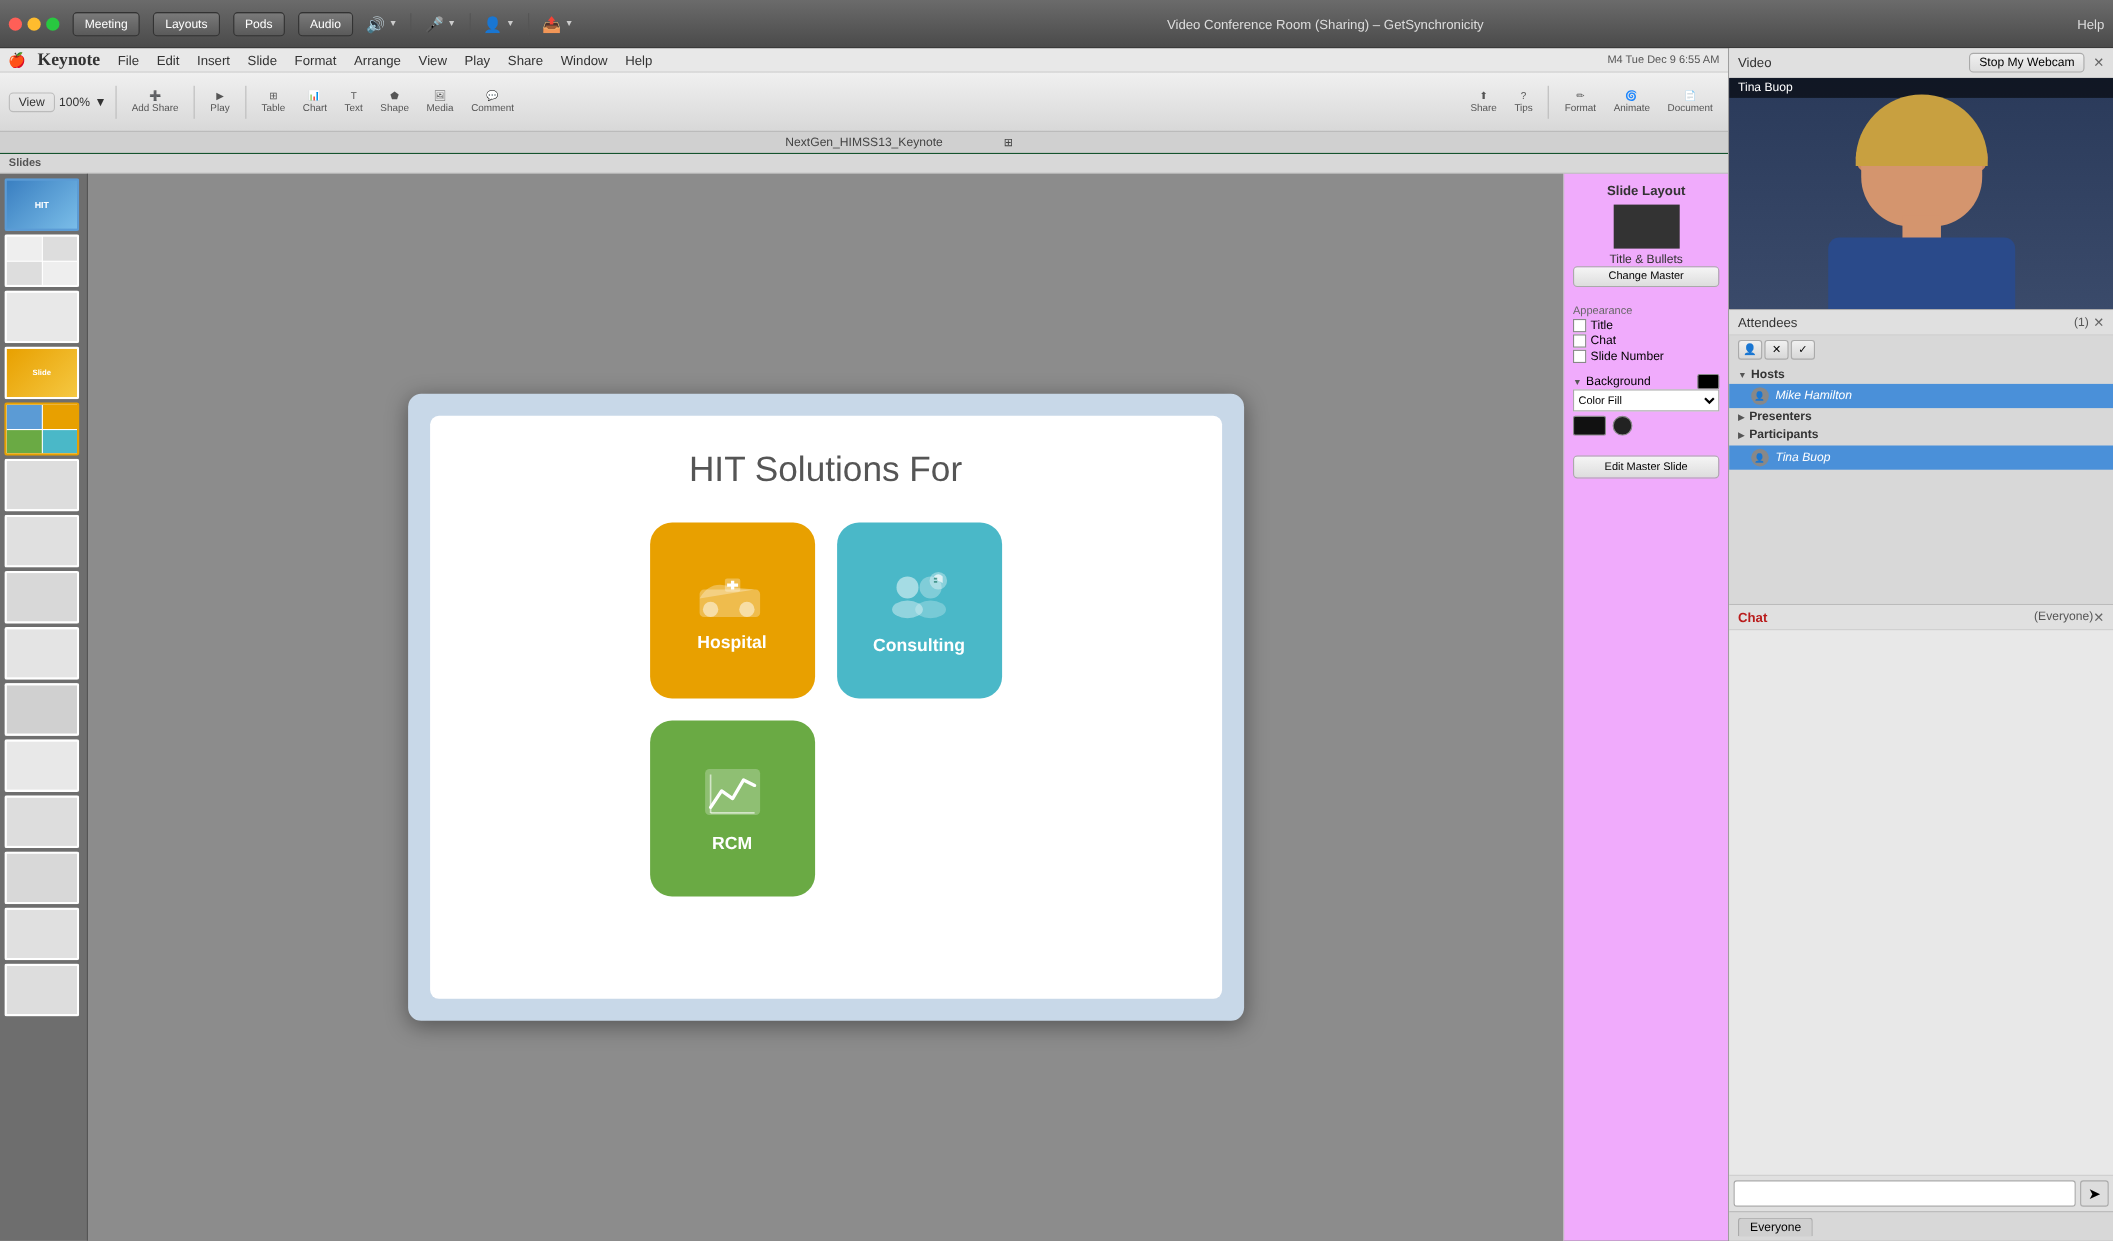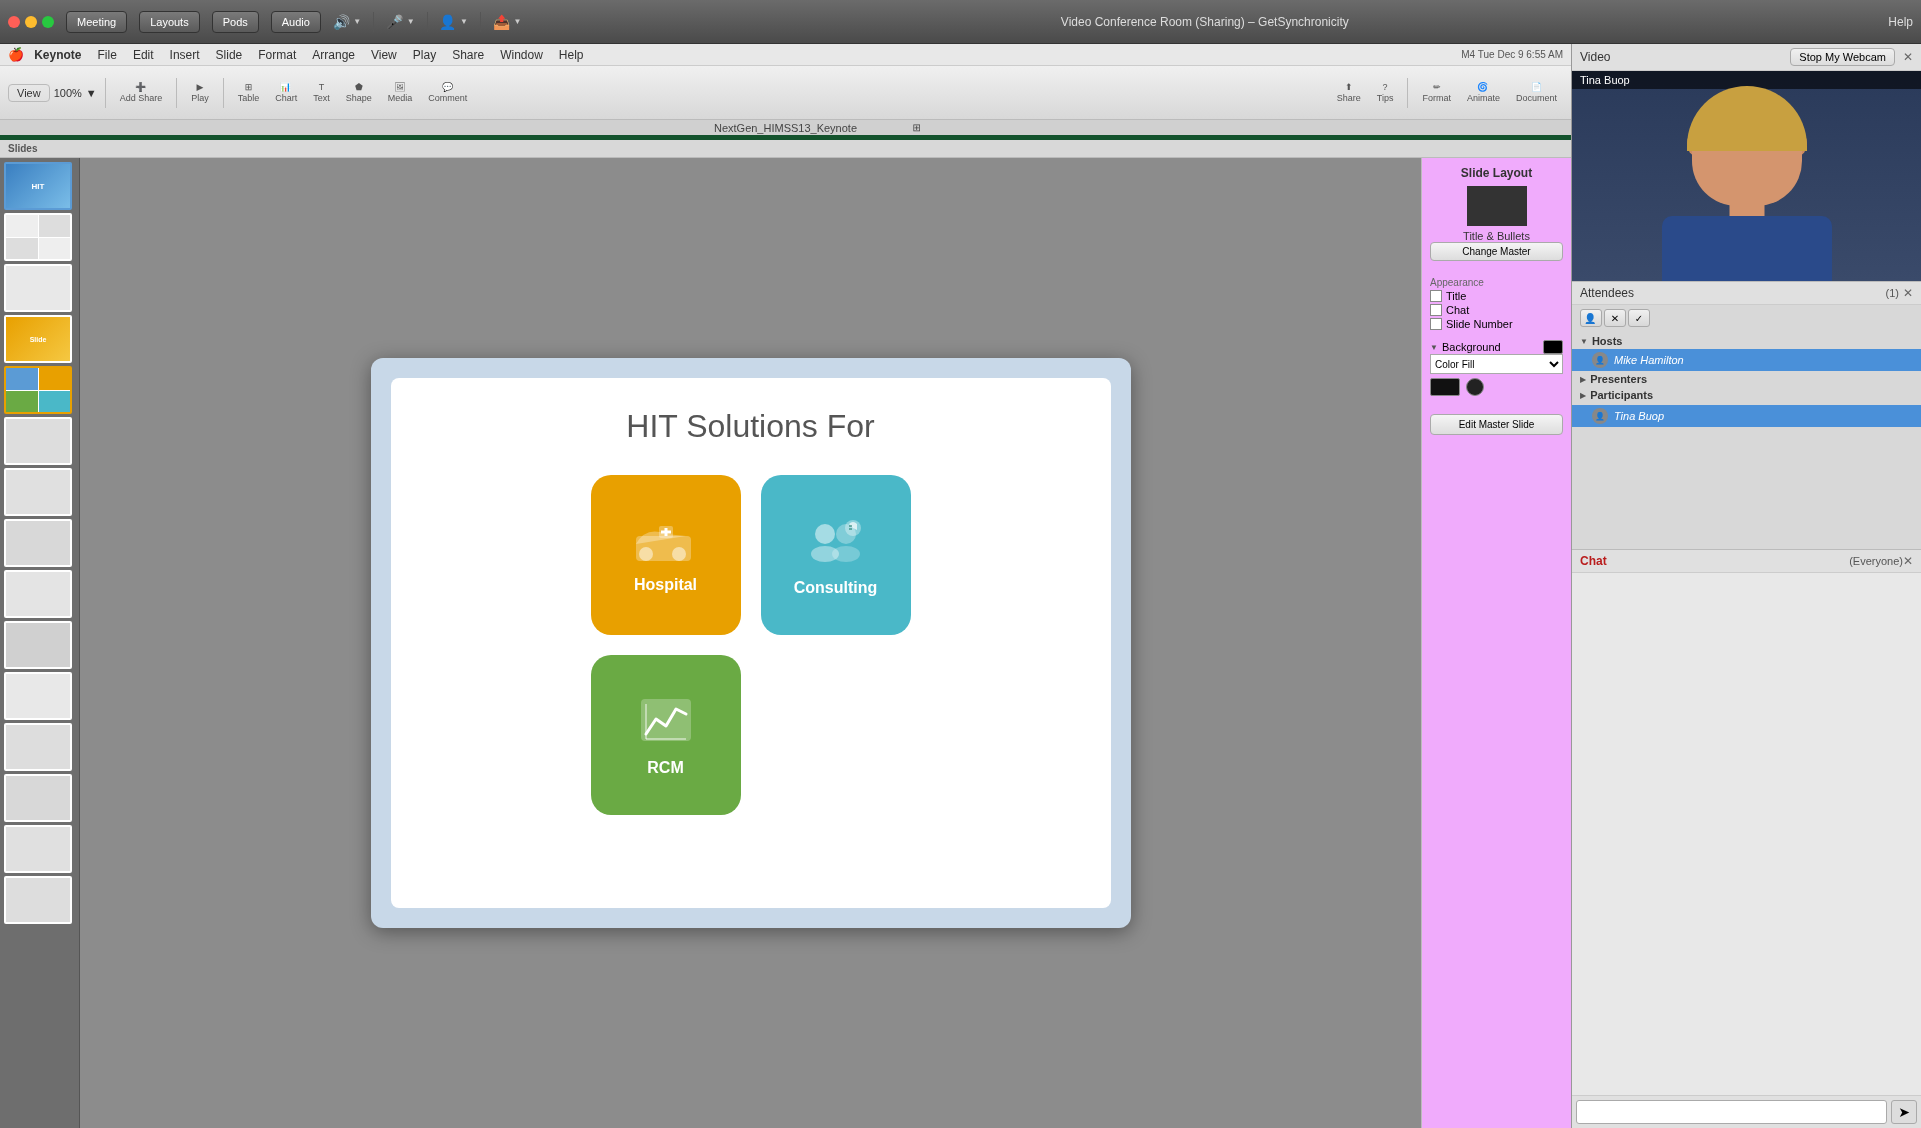--- a/index.html
+++ b/index.html
@@ -31,33 +31,33 @@
 
     
     #main { display: flex; width: 1921px; height: 1084px; }
 
     
     #keynote { flex: 1; display: flex; flex-direction: column; background: #b0b0b0; }
 
     
     #mac-menu { height: 22px; background: #e8e8e8; display: flex; align-items: center; padding: 0 8px; gap: 0; border-bottom: 1px solid #ccc; }
     .apple-logo { font-size: 13px; margin-right: 10px; color: #333; }
-    .app-name { font-weight: bold; font-size: 12px; color: #333; margin-right: 8px; }
+    .app-name { font-weight: bold; font-size: 16px; color: #333; margin-right: 8px; font-family: Liberation Serif, serif; }
     .menu-item { font-size: 12px; color: #333; padding: 0 8px; cursor: pointer; }
     .menu-right { margin-left: auto; display: flex; align-items: center; gap: 6px; font-size: 10px; color: #555; }
 
     
     #keynote-toolbar { height: 54px; background: linear-gradient(to bottom, #f0f0f0, #d8d8d8); border-bottom: 1px solid #bbb; display: flex; align-items: center; padding: 0 8px; gap: 4px; }
     .kt-btn { background: transparent; border: 1px solid #bbb; border-radius: 4px; padding: 2px 8px; font-size: 11px; cursor: pointer; color: #333; }
     .kt-zoom { font-size: 11px; color: #333; }
     .kt-sep { width: 1px; height: 30px; background: #bbb; margin: 0 4px; }
     .kt-icon-btn { display: flex; flex-direction: column; align-items: center; gap: 1px; cursor: pointer; padding: 2px 6px; }
     .kt-icon-btn span { font-size: 9px; color: #555; }
     .kt-icon { font-size: 16px; color: #555; }
-    .kt-title-bar { height: 20px; background: #d0d0d0; display: flex; align-items: center; justify-content: center; font-size: 11px; color: #444; border-bottom: 5px solid #14532d; text-align: center; }
+    .kt-title-bar { height: 20px; background: #d0d0d0; display: flex; align-items: center; justify-content: center; font-size: 11px; color: #444; border-bottom: 1px solid #14532d; text-align: center; }
 
     
     #keynote-body { display: flex; flex: 1; }
 
     
     #slides-panel { width: 80px; background: #6e6e6e; overflow-y: auto; border-right: 1px solid #555; padding: 4px; }
     .slide-thumb { width: 68px; height: 48px; background: #fff; margin-bottom: 3px; border: 2px solid transparent; cursor: pointer; border-radius: 2px; overflow: hidden; display: flex; align-items: center; justify-content: center; position: relative; }
     .slide-thumb.active { border-color: #e8a000; }
 
     
@@ -509,17 +509,20 @@
         <span class="chat-everyone">(Everyone)</span>
         <button class="close-btn">✕</button>
       </div>
       <div class="chat-area"></div>
       <div id="chat-input-row">
         <input type="text" id="chat-input" placeholder="" style="">
         <div class="chat-send-btn">
           <span>➤</span>
         </div>
       </div>
+      <div id="chat-footer">
+        <div class="everyone-tab">Everyone</div>
+      </div>
     </div>
 
   </div>
 
 </div>
 
 </body></html>

